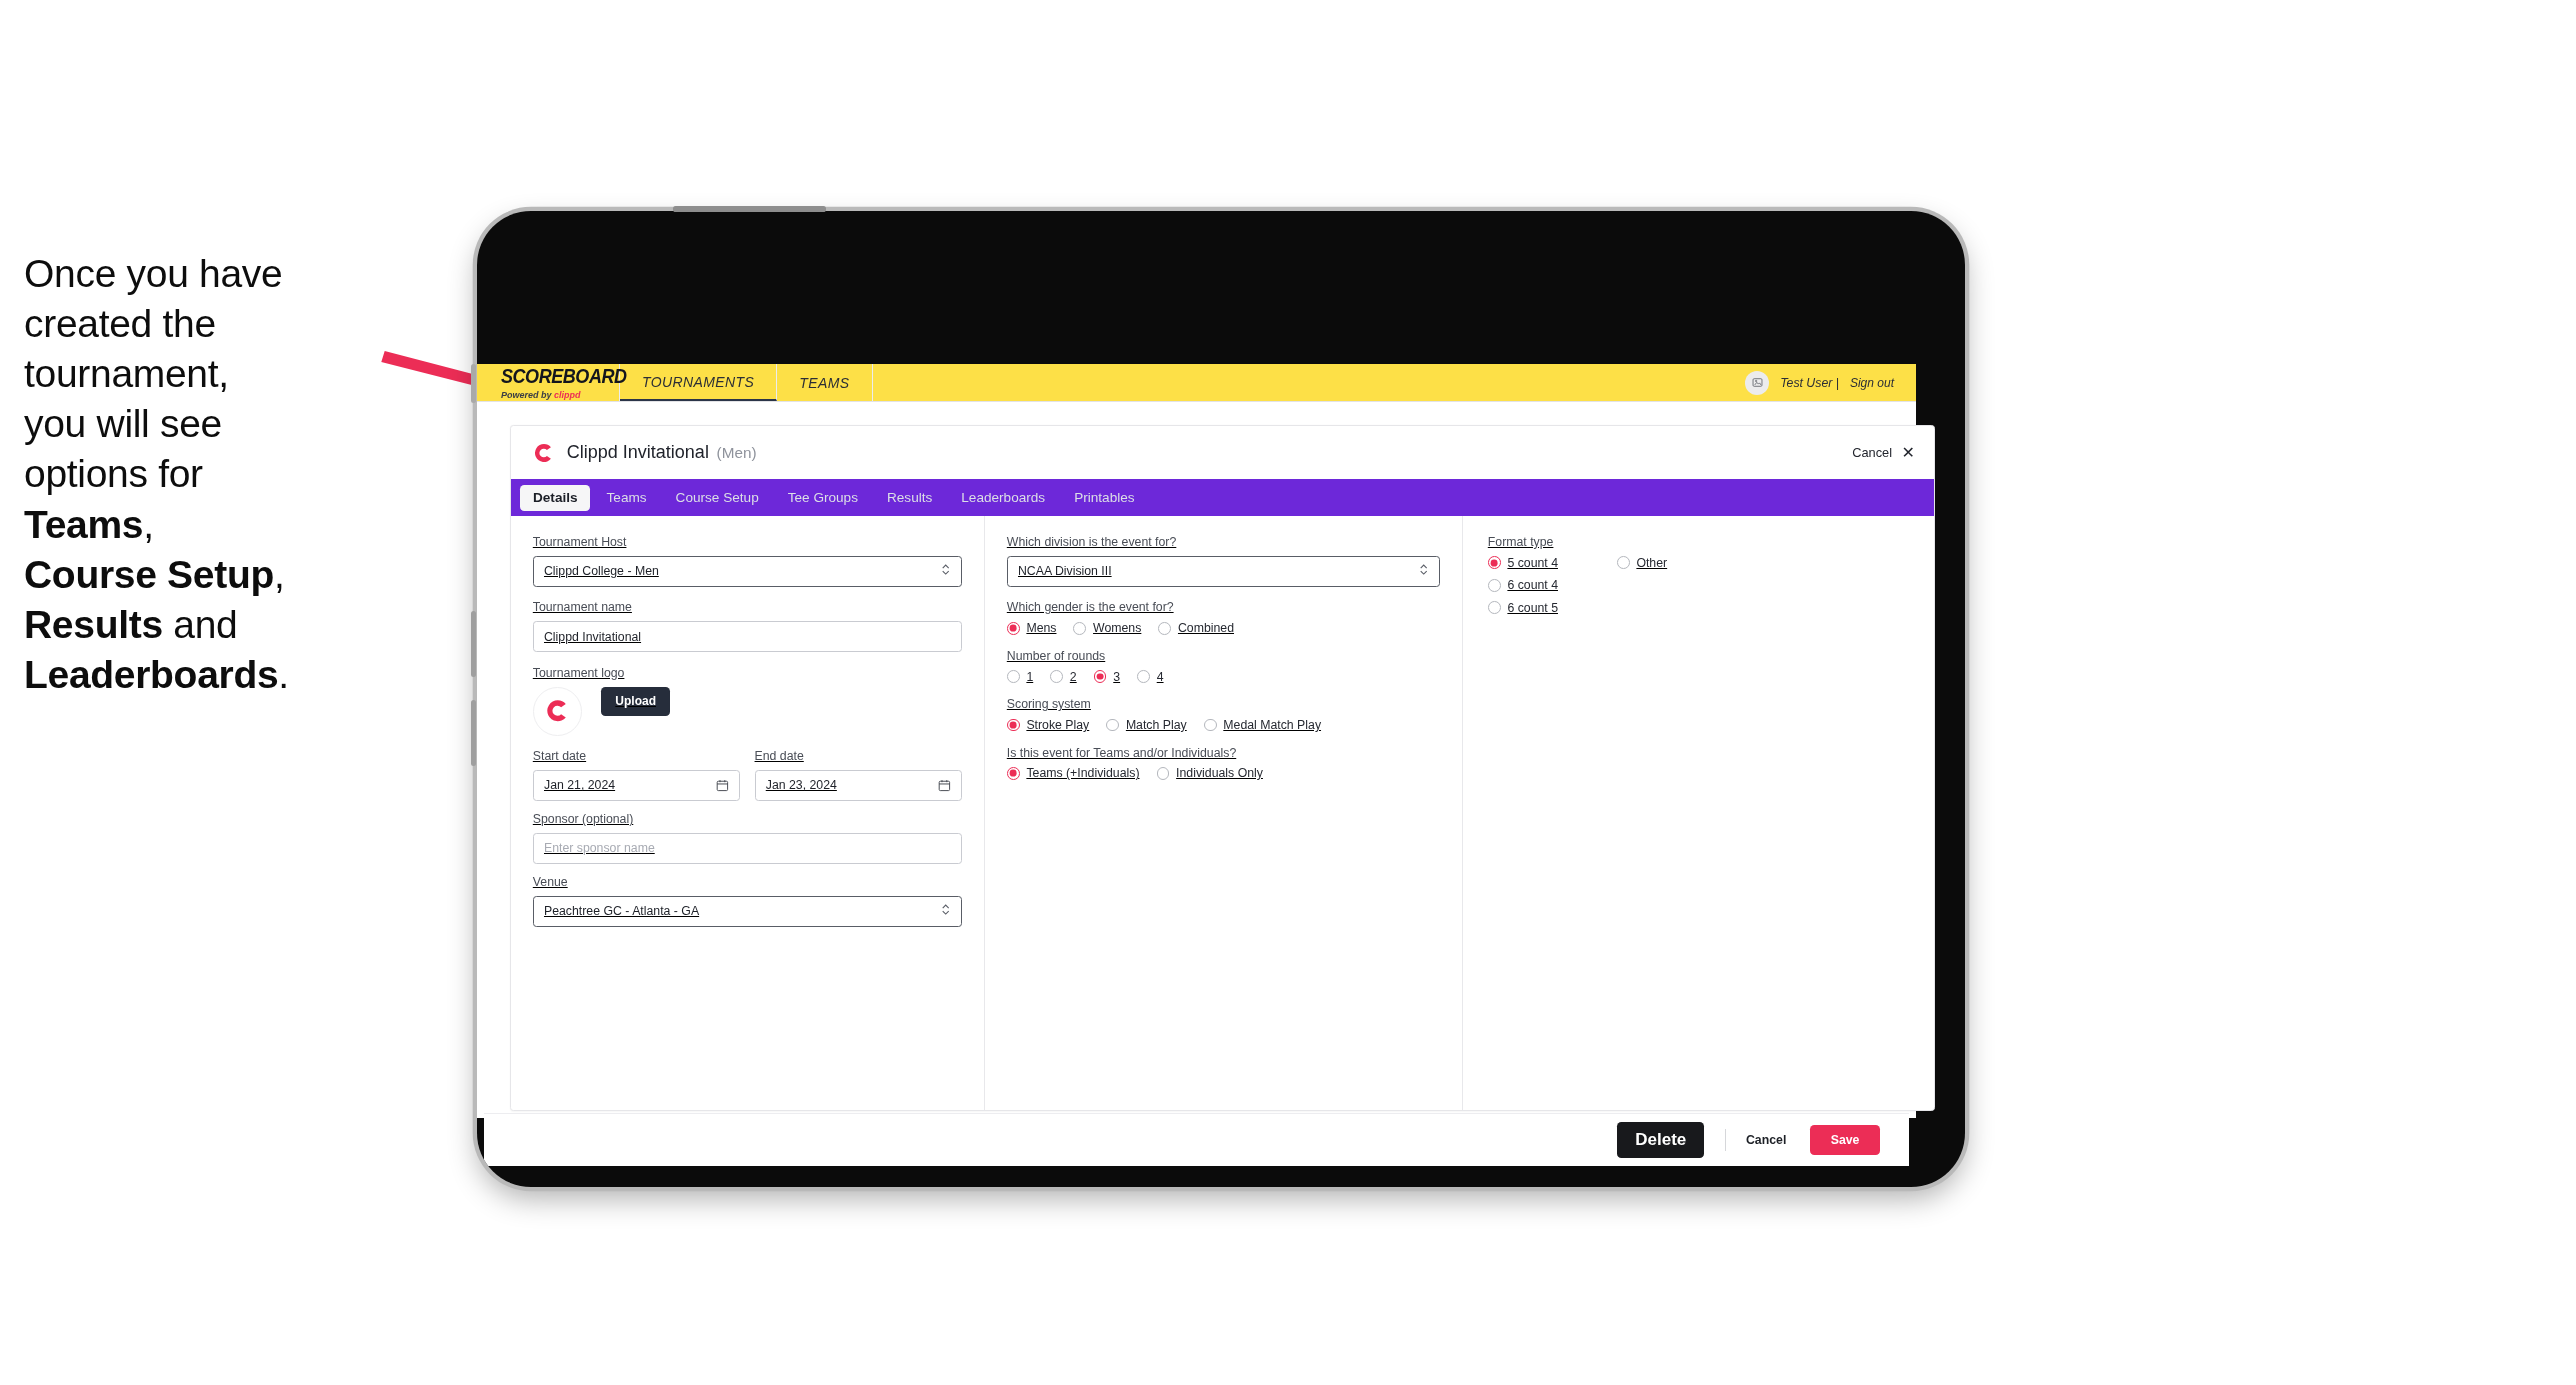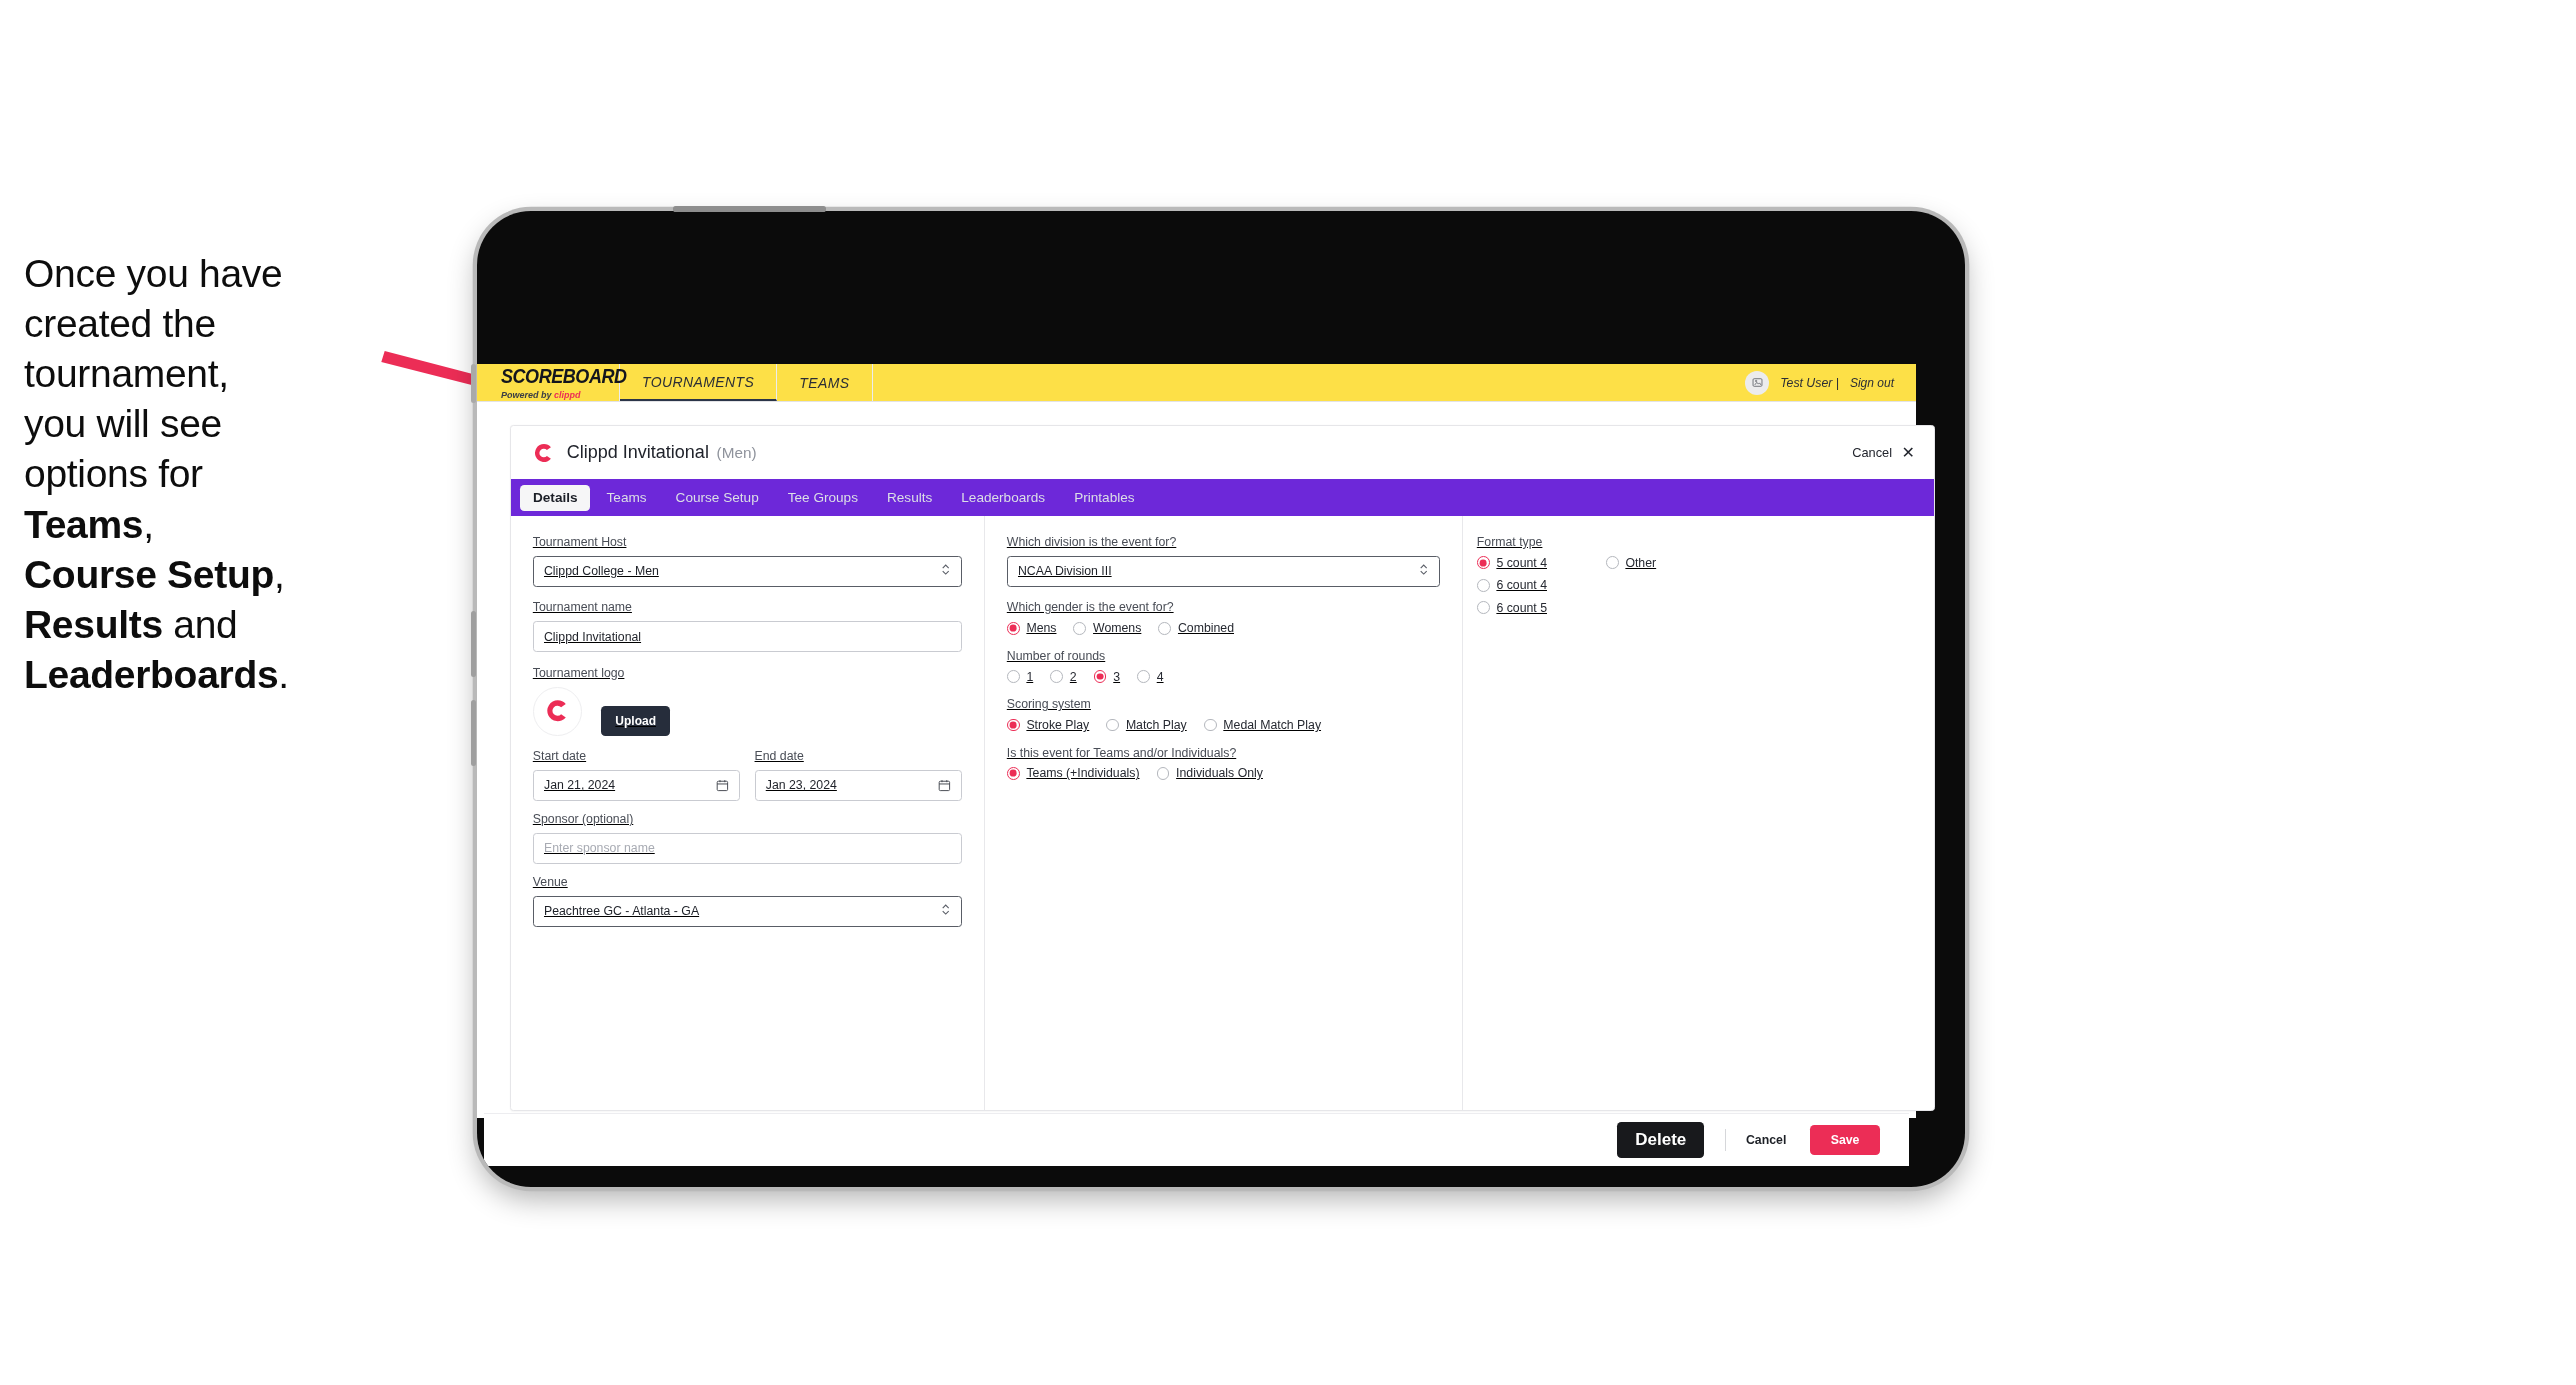--- a/index.html
+++ b/index.html
@@ -102,40 +102,40 @@
     font-size: 13.6px; color: #dcdfe6; padding: 0 12.8px; height: 26px;
     display: flex; align-items: center; border-radius: 4.3px; cursor: pointer;
   }
   .tb.active { background: #f6f6f7; color: #1c1f27; font-weight: 700; }
 
   
   #form { flex: 1; display: flex; position: relative; text-decoration: underline; }
   .col { padding: 19px 0 0 0; position: relative; }
   #colA { width: 473px; padding-left: 22px; padding-right: 22px; }
   #colB { width: 478px; padding-left: 22px; padding-right: 22px; border-left: 0.9px solid #e8e8eb; }
-  #colC { flex: 1; padding-left: 14px; padding-right: 22px; border-left: 0.9px solid #e8e8eb; }
+  #colC { flex: 1; padding-left: 25px; padding-right: 22px; border-left: 0.9px solid #e8e8eb; }
 
   .flabel { font-size: 12.3px; color: #494d56; margin-bottom: 6.8px; }
   .finput {
     height: 31px; border: 0.9px solid #595d66; border-radius: 3.4px; background: #fff;
     display: flex; align-items: center; padding: 0 10.2px; font-size: 12.3px; color: #1e2128;
     position: relative;
   }
   .finput.light { border-color: #c9cbd1; }
   .finput .ph { color: #a8abb3; }
   .selArrow { margin-left: auto; color: #595d66; }
   .fgap { height: 13.6px; }
   .fgap-s { height: 11px; }
 
   .dateRow { display: flex; gap: 14.5px; }
   .dateCell { flex: 1; }
   .calIcon { margin-left: auto; color: #43474f; display:flex; }
 
   
-  #logoRow { display: flex; align-items: flex-end; gap: 19px; }
+  #logoRow { display: flex; align-items: flex-start; gap: 19px; }
   #logoCircle {
     width: 49px; height: 49px; border-radius: 50%; border: 0.9px solid #eeeef0;
     display: flex; align-items: center; justify-content: center;
   }
   #uploadBtn {
     background: #262d3b; color: #fff; font-size: 12px; font-weight: 600;
     border-radius: 4.3px; padding: 7.7px 14.5px; cursor: pointer;
   }
 
   

